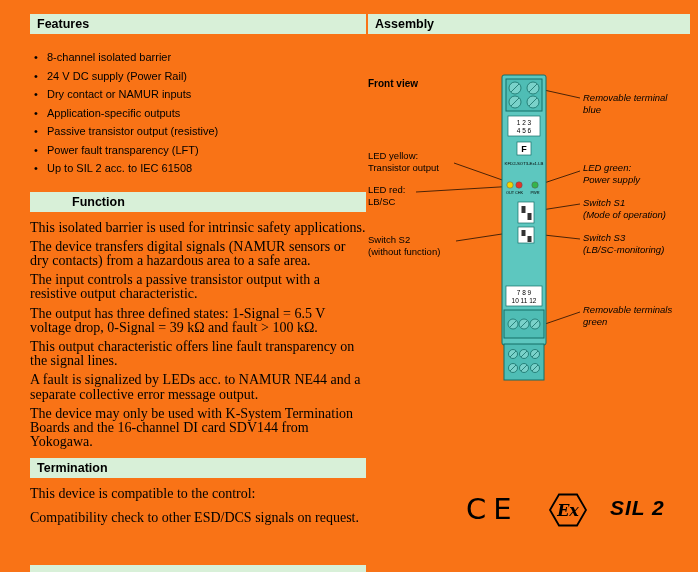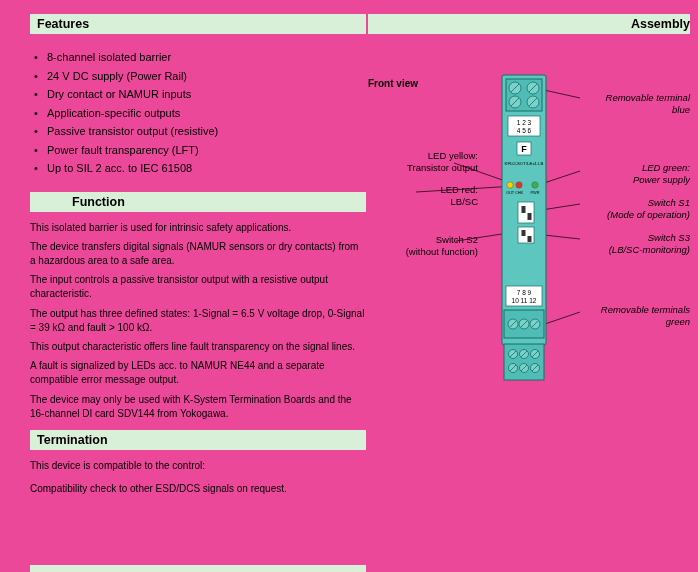--- a/index.html
+++ b/index.html
@@ -1,31 +1,31 @@
 <!DOCTYPE html>
 <html><head>
 <meta charset="utf-8">
 <style>
   * { margin:0; padding:0; box-sizing:border-box; }
   html,body { background:#ffffff; }
   body { width:698px; height:572px; font-family:"Liberation Sans", sans-serif; color:#000; }
-  .page { position:relative; width:698px; height:572px; background:#ec4899; overflow:hidden; }
+  .page { position:relative; width:698px; height:572px; background:#f97316; overflow:hidden; }
 
   .sec-header { background:#d8f0d8; height:20px; line-height:20px; font-size:12.5px; font-weight:bold; padding-left:7px; }
 
   .col-left  { position:absolute; left:30px;  top:14px; width:336px; }
-  .col-right { position:absolute; left:368px; top:14px; width:322px;text-align:right; }
+  .col-right { position:absolute; left:368px; top:14px; width:322px; }
 
   .bullet-list { list-style:none; margin:14px 0 0 3px; }
   .bullet-item { position:relative; padding-left:14px; font-size:11px; line-height:18.5px; }
   .bullet-item::before { content:"\2022"; position:absolute; left:1px; }
 
   .mt-func { margin-top:14px;padding-left:42px; }
   .paras { margin-top:9px; }
-  .para  { font-size:10px; line-height:14.2px; margin-bottom:5px; }
+  .para  { font-size:14px; line-height:14.2px; margin-bottom:5px;font-family:Liberation Serif, serif; }
 
   .app-header { margin-top:9px; }
   .app-intro  { margin-top:9px; margin-bottom:0; }
   .app-list   { margin-top:1px; }
   .app-list .bullet-item { line-height:17px; font-size:10.8px; }
   .app-note   { margin-top:9px; }
 
   .assembly { position:relative; height:382px; }
   .assembly svg.diagram { position:absolute; left:0; top:0; }
   .front-view { position:absolute; left:0; top:44px; font-size:10px; font-weight:bold; }
@@ -64,21 +64,21 @@
 
     <div class="sec-header mt-func">
       <span>Function</span>
     </div>
     <div class="paras">
       <p class="para">This isolated barrier is used for intrinsic safety applications.</p>
       <p class="para">The device transfers digital signals (NAMUR sensors or dry contacts) from a hazardous area to a safe area.</p>
       <p class="para">The input controls a passive transistor output with a resistive output characteristic.</p>
       <p class="para">The output has three defined states: 1-Signal = 6.5 V voltage drop, 0-Signal = 39 kΩ and fault &gt; 100 kΩ.</p>
       <p class="para">This output characteristic offers line fault transparency on the signal lines.</p>
-      <p class="para">A fault is signalized by LEDs acc. to NAMUR NE44 and a separate compatible error message output.</p>
+      <p class="para">A fault is signalized by LEDs acc. to NAMUR NE44 and a separate collective error message output.</p>
       <p class="para">The device may only be used with K-System Termination Boards and the 16-channel DI card SDV144 from Yokogawa.</p>
     </div>
 
     <div class="sec-header app-header">
       <span>Termination</span>
     </div>
     <p class="para app-intro">This device is compatible to the control:</p>
     <p class="para app-note">Compatibility check to other ESD/DCS signals on request.</p>
   </div>
 
@@ -203,15 +203,23 @@
 (Mode of operation)</div>
       <div class="callout co-left" style="top:200px">Switch S2
 (without function)</div>
       <div class="callout co-right" style="top:198px">Switch S3
 (LB/SC-monitoring)</div>
       <div class="callout co-right" style="top:270px">Removable terminals
 green</div>
     </div>
   </div>
 
+  <div class="marks">
+    <div class="ce-mark">CE</div>
+    <svg class="ex-mark" width="40" height="40" viewBox="0 0 40 40">
+      <polygon points="2,20 11,4.5 29,4.5 38,20 29,35.5 11,35.5" fill="none" stroke="#000" stroke-width="1.8"></polygon>
+      <text x="20" y="26" text-anchor="middle" font-size="16" font-style="italic" font-weight="bold" style="font-family:'DejaVu Serif', serif">Ex</text>
+    </svg>
+    <div class="sil-rating">SIL 2</div>
+  </div>
 
   <div class="footer-bar"></div>
 </div>
 
 </body></html>

